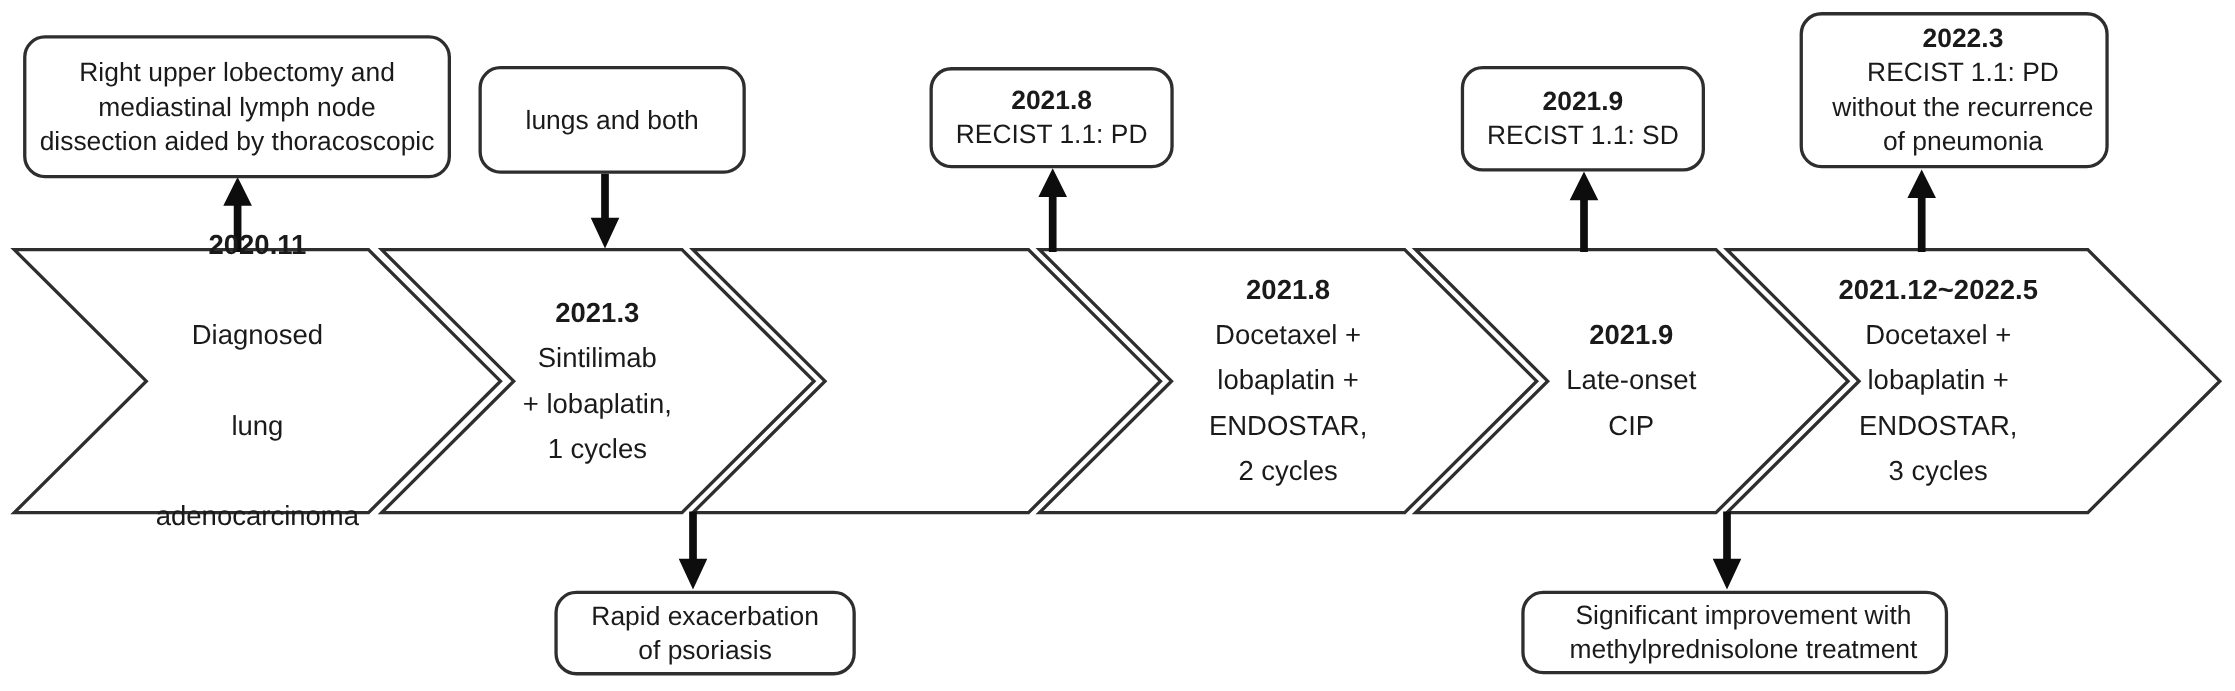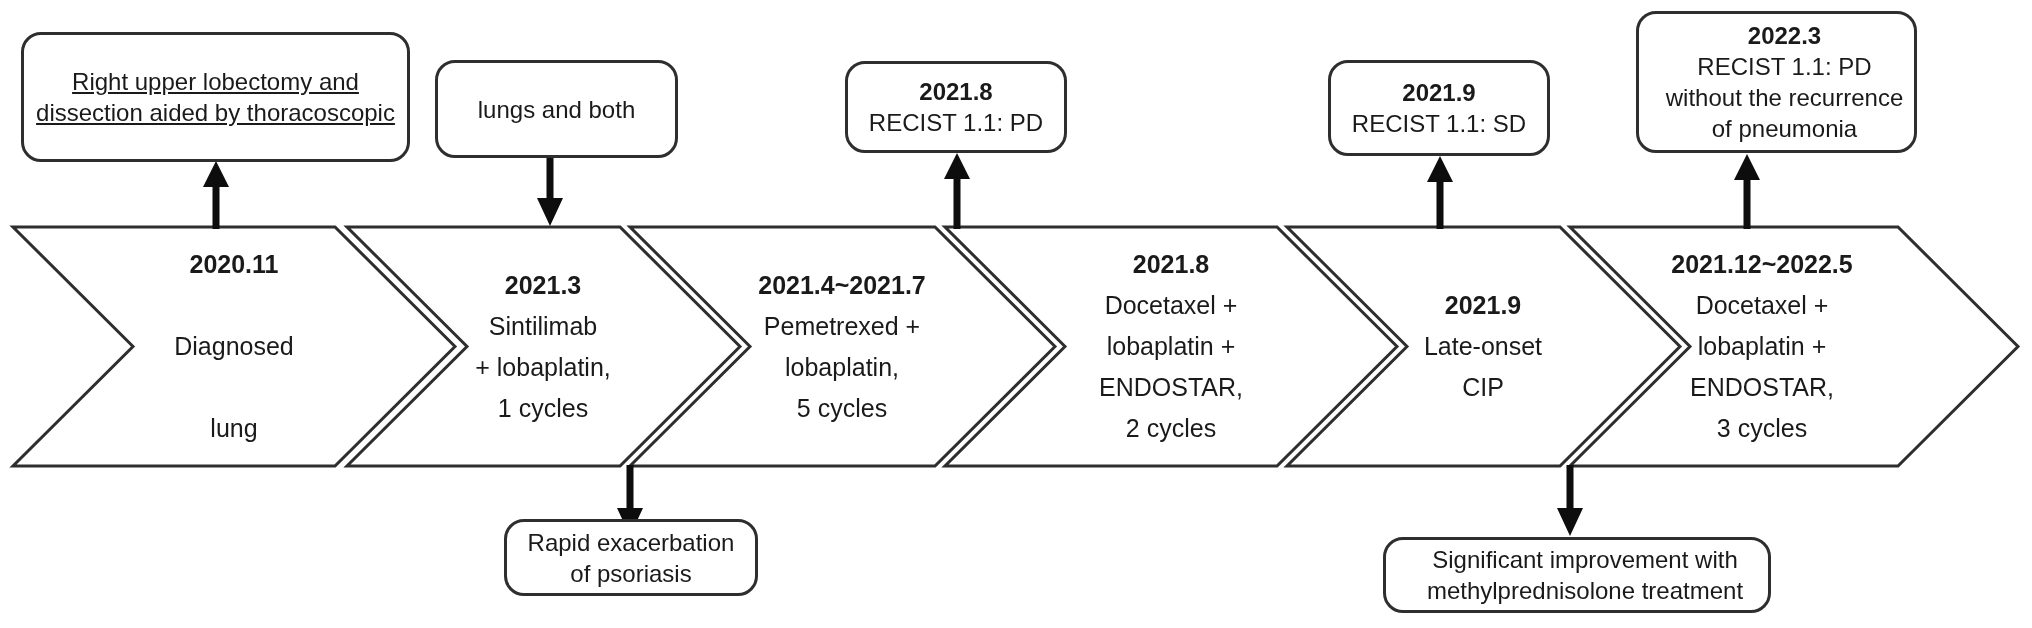--- a/index.html
+++ b/index.html
@@ -58,26 +58,26 @@
     flex-direction: column;
     align-items: center;
     justify-content: center;
     text-align: center;
     font-size: 24px;
     line-height: 31px;
     white-space: nowrap;
   }
   .callout .date { font-weight: bold; }
   
-  .co-surgery          { left: 21px;   top: 32px;  width: 389px; height: 130px; text-decoration: underline; }
+  .co-surgery          { left: 21px;   top: 32px;  width: 389px; height: 130px; }
   .co-metastasis       { left: 435px;  top: 60px;  width: 243px; height: 98px;  }
   .co-recist-pd-2021-8 { left: 845px;  top: 61px;  width: 222px; height: 92px;  }
   .co-recist-sd-2021-9 { left: 1328px; top: 60px;  width: 222px; height: 96px;  }
   .co-recist-pd-2022-3 { left: 1636px; top: 11px;  width: 281px; height: 142px; padding-left: 16px; }
-  .co-psoriasis        { left: 504px;  top: 519px; width: 254px; height: 77px;  }
+  .co-psoriasis        { left: 504px;  top: 537px; width: 274px; height: 77px;  }
   .co-methylpred       { left: 1383px; top: 537px; width: 388px; height: 76px; padding-left: 16px;  }
   
   .st-1 { left: 84px; gap: 41px; }
   .st-2 { left: 393px; }
   .st-3 { left: 692px; }
   .st-4 { left: 1021px; }
   .st-5 { left: 1333px; }
   .st-6 { left: 1612px; }
 </style>
 </head>
@@ -100,32 +100,27 @@
     <path class="arrow" d="M 1436.5 229 L 1436.5 182 L 1427 182 L 1440 156 L 1453 182 L 1443.5 182 L 1443.5 229 Z"></path>
     <path class="arrow" d="M 1743.5 229 L 1743.5 180 L 1734 180 L 1747 154 L 1760 180 L 1750.5 180 L 1750.5 229 Z"></path>
     <path class="arrow" d="M 626.5 465 L 626.5 508 L 617 508 L 630 536 L 643 508 L 633.5 508 L 633.5 465 Z"></path>
     <path class="arrow" d="M 1566.5 465 L 1566.5 508 L 1557 508 L 1570 536 L 1583 508 L 1573.5 508 L 1573.5 465 Z"></path>
   </svg>
 
   <div class="stage-text st-1">
     <div class="date">2020.11</div>
     <div class="ln">Diagnosed</div>
     <div class="ln">lung</div>
+    <div class="ln">adenocarcinoma</div>
   </div>
   <div class="stage-text st-2">
     <div class="date">2021.3</div>
     <div class="ln">Sintilimab</div>
     <div class="ln">+ lobaplatin,</div>
     <div class="ln">1 cycles</div>
-  </div>
-  <div class="stage-text st-3">
-    <div class="date">2021.4~2021.7</div>
-    <div class="ln">Pemetrexed +</div>
-    <div class="ln">lobaplatin,</div>
-    <div class="ln">5 cycles</div>
   </div>
   <div class="stage-text st-4">
     <div class="date">2021.8</div>
     <div class="ln">Docetaxel +</div>
     <div class="ln">lobaplatin +</div>
     <div class="ln">ENDOSTAR,</div>
     <div class="ln">2 cycles</div>
   </div>
   <div class="stage-text st-5">
     <div class="date">2021.9</div>
@@ -135,20 +130,21 @@
   <div class="stage-text st-6">
     <div class="date">2021.12~2022.5</div>
     <div class="ln">Docetaxel +</div>
     <div class="ln">lobaplatin +</div>
     <div class="ln">ENDOSTAR,</div>
     <div class="ln">3 cycles</div>
   </div>
 
   <div class="callout co-surgery">
     <div class="ln">Right upper lobectomy and</div>
+    <div class="ln">mediastinal lymph node</div>
     <div class="ln">dissection aided by thoracoscopic</div>
   </div>
   <div class="callout co-metastasis">
     <div class="ln">lungs and both</div>
   </div>
   <div class="callout co-recist-pd-2021-8">
     <div class="date">2021.8</div>
     <div class="ln">RECIST 1.1: PD</div>
   </div>
   <div class="callout co-recist-sd-2021-9">

